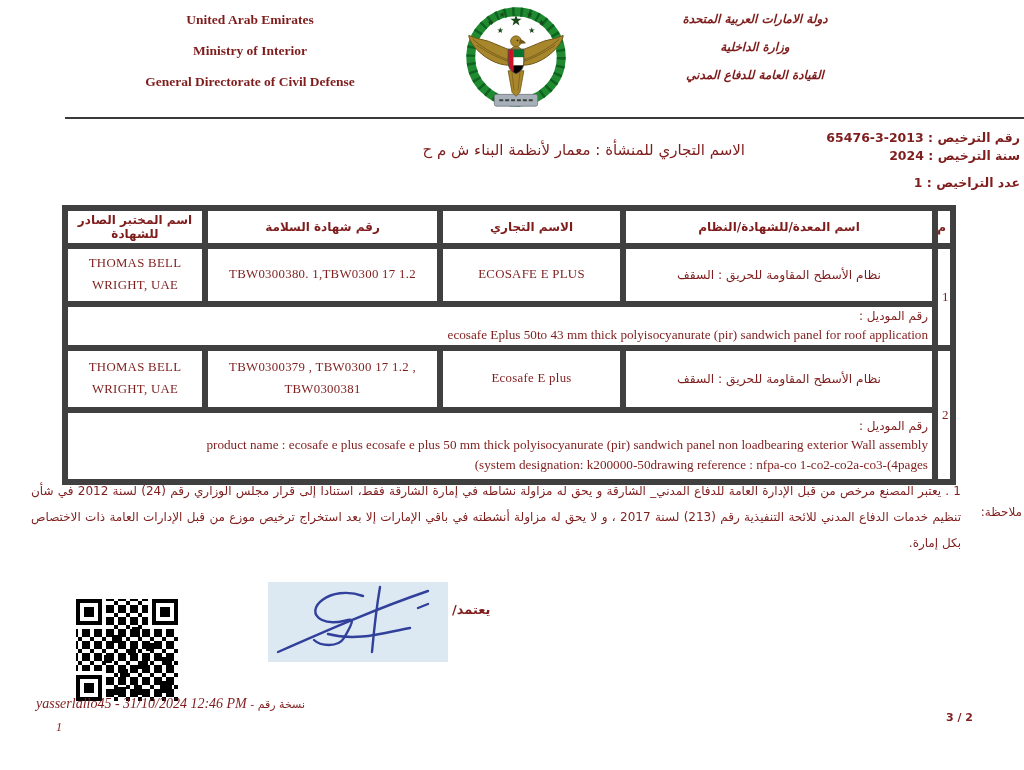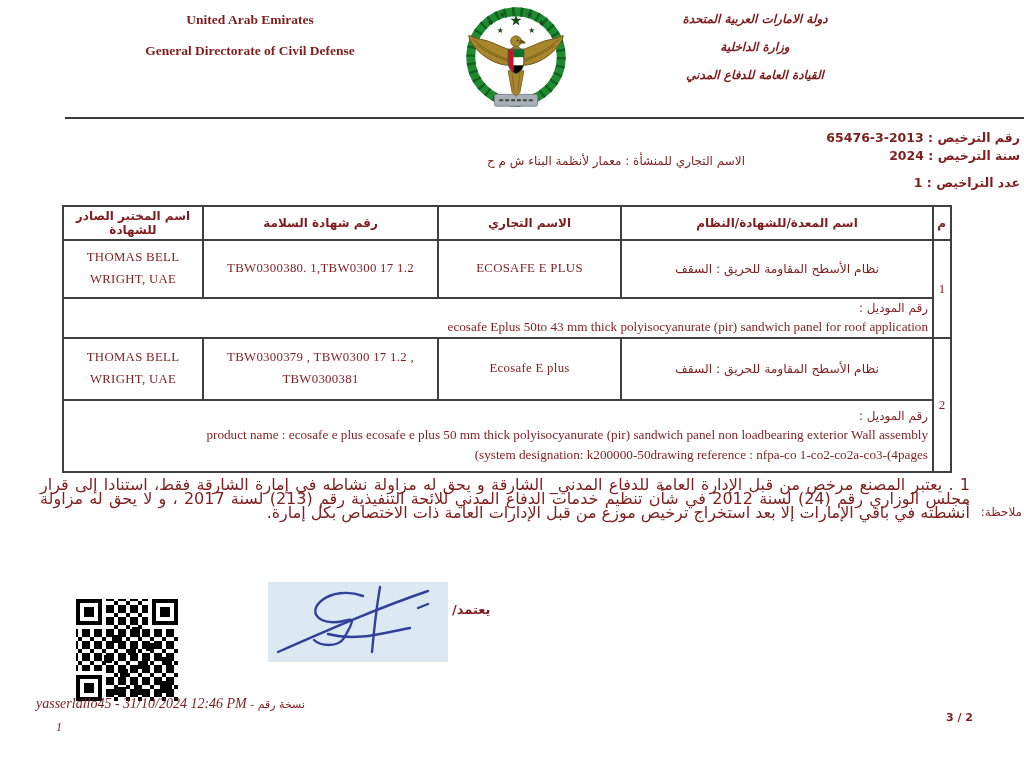--- a/index.html
+++ b/index.html
@@ -10,36 +10,36 @@
   
   .hdr-en{left:65px;top:12px;width:370px;text-align:center;
           font-family:"Liberation Serif",serif;font-weight:bold;font-size:13.5px;}
   .hdr-en .hl{margin-bottom:15px;}
   .hdr-ar{left:630px;top:12px;width:250px;text-align:center;font-weight:bold;font-size:12px;direction:rtl;font-style:italic;}
   .hdr-ar .hl{margin-bottom:14px;}
   .rule{top:117px;left:65px;width:959px;height:2px;background:#3a3a3a;}
 
   
   .lic{right:4px;direction:rtl;font-weight:bold;font-size:12.5px;white-space:nowrap;}
-  .trade-name{left:400px;top:154px;width:345px;direction:rtl;font-size:12px;white-space:nowrap;}
+  .trade-name{left:400px;top:141px;width:345px;direction:rtl;font-size:15px;white-space:nowrap;}
 
   
   .cd-table{position:absolute;left:62px;top:205px;border-collapse:collapse;table-layout:fixed;
             width:888px;border:2px solid #000;}
-  .cd-table td{border:2px solid #404040;padding:2px 4px;vertical-align:middle;overflow:hidden;}
+  .cd-table td{border:6px solid #404040;padding:2px 4px;vertical-align:middle;overflow:hidden;}
   .cd-table .th{font-weight:bold;font-size:12px;text-align:center;height:22px;direction:rtl;}
   .cell-en{font-family:"Liberation Serif",serif;font-size:12.8px;text-align:center;letter-spacing:.3px;line-height:1.7;}
   .cell-ar{font-size:12.3px;text-align:center;direction:rtl;}
   .cell-num{font-family:"Liberation Serif",serif;font-size:13px;text-align:center;}
   .model-cell{vertical-align:top;padding:3px 6px 5px 6px;}
   .model-label{direction:rtl;text-align:right;font-size:12px;}
   .model-line{text-align:right;font-family:"Liberation Serif",serif;font-size:13.2px;margin-top:4px;}
 
   
-  .note{left:40px;width:930px;direction:rtl;font-size:16px;line-height:14px;}
+  .note{left:31px;width:930px;direction:rtl;font-size:12px;line-height:26px;}
   .note-1{top:478px;text-align:justify;}
   .note-2{top:552px;text-align:right;}
   .notes-label{right:2px;top:505px;direction:rtl;font-size:12px;}
 
   
   .approve-label{left:452px;top:602px;direction:rtl;font-weight:bold;font-size:13px;}
   .sig-wrap{left:268px;top:582px;}
   .qr-wrap{left:74px;top:597px;}
 
   
@@ -50,20 +50,21 @@
           font-size:13.5px;text-decoration:underline;}
   .page-num{left:946px;top:711px;font-size:11px;font-weight:bold;}
 </style>
 </head>
 <body>
 
 <div class="page">
 
   <div class="abs hdr-en">
     <div class="hl">United Arab Emirates</div>
+    <div class="hl">Ministry of Interior</div>
     <div class="hl">General Directorate of Civil Defense</div>
   </div>
 
   <div class="abs" style="left:457px;top:3px;">
     <svg width="118" height="108" viewBox="0 0 120 108">
       <defs>
         <polygon id="st" points="0,-6 1.4,-1.9 5.7,-1.9 2.2,0.7 3.5,4.9 0,2.3 -3.5,4.9 -2.2,0.7 -5.7,-1.9 -1.4,-1.9"></polygon>
         <clipPath id="shieldClip">
           <path d="M52,46 h16 v13 q0,9 -8,12 q-8,-3 -8,-12 Z"></path>
         </clipPath>

